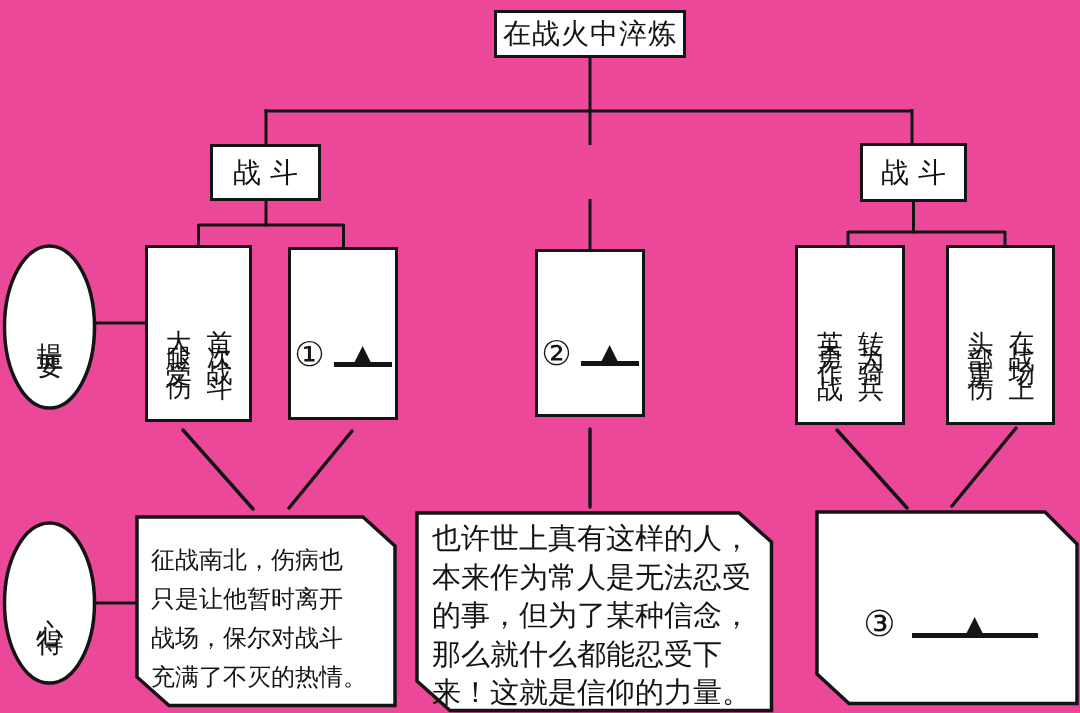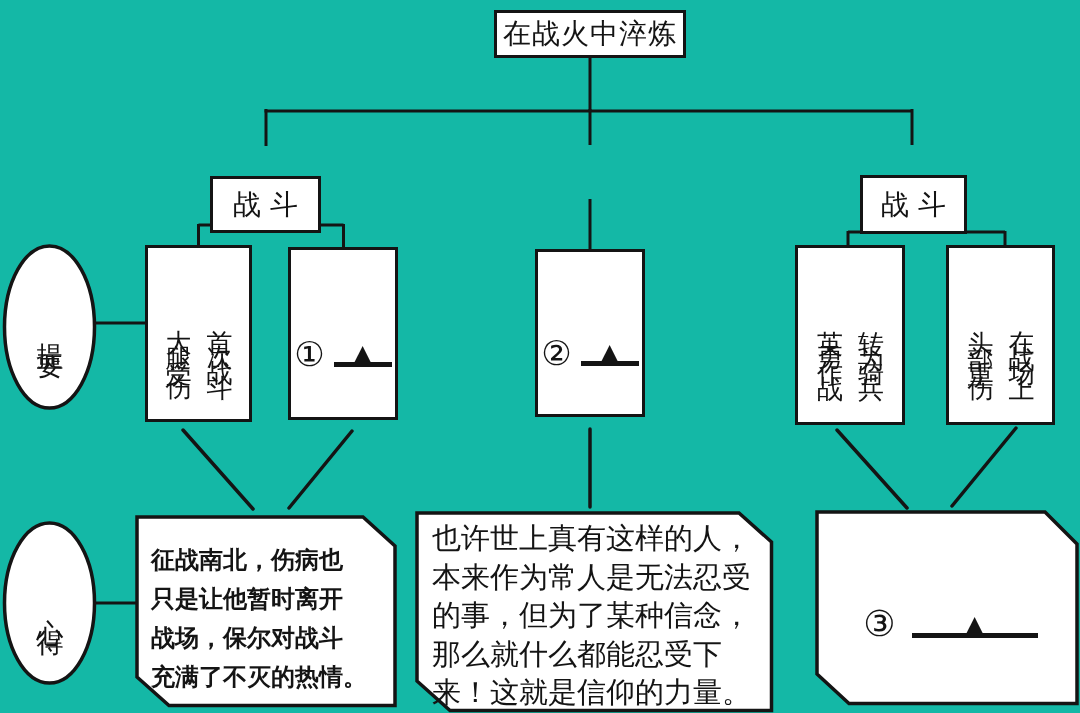--- a/index.html
+++ b/index.html
@@ -1,48 +1,48 @@
 <!DOCTYPE html>
 <html><head>
 <meta charset="utf-8">
 <style>
   html,body{margin:0;padding:0;background:#ffffff;}
   #canvas{
-    position:relative;width:1080px;height:713px;background:#14b8a6;
+    position:relative;width:1080px;height:713px;background:#ec4899;
     font-family:"Liberation Serif","DejaVu Serif",serif;color:#141414;
     overflow:hidden;
   }
   #connector-layer{position:absolute;left:0;top:0;width:1080px;height:713px;}
   .box{
     position:absolute;box-sizing:border-box;border:3px solid #141414;background:#ffffff;
     display:flex;align-items:center;justify-content:center;text-align:center;
   }
   .title-box{left:494px;top:10px;width:192px;height:48px;font-size:28px;letter-spacing:1px;}
-  .branch-box{font-size:28px;letter-spacing:9px;text-indent:9px;margin-top:32px;}
+  .branch-box{font-size:28px;letter-spacing:9px;text-indent:9px;}
   .bb0{left:210px;top:144px;width:111px;height:57px;}
   .bb1{left:534px;top:143px;width:111px;height:58px;}
   .bb2{left:860px;top:143px;width:107px;height:59px;}
   .detail-box{align-items:center;}
   .d0{left:145px;top:245px;width:107px;height:177px;}
   .d1{left:288px;top:247px;width:110px;height:173px;}
   .d2{left:535px;top:249px;width:110px;height:168px;}
   .d3{left:795px;top:245px;width:110px;height:180px;}
   .d4{left:946px;top:245px;width:109px;height:180px;}
   .vcols{display:flex;flex-direction:row-reverse;gap:15px;align-items:center;justify-content:center;width:100%;height:100%;padding-top:10px;box-sizing:border-box;}
   .vcol{writing-mode:vertical-rl;text-orientation:upright;font-size:26px;letter-spacing:15px;line-height:1;}
   .vlabel-wrap{position:absolute;display:flex;align-items:center;justify-content:center;}
   .sum-pos{left:18px;top:262px;width:63px;height:130px;}
   .ref-pos{left:18px;top:538px;width:63px;height:130px;}
   .vlabel{writing-mode:vertical-rl;text-orientation:upright;font-size:27px;letter-spacing:12px;line-height:1;padding-top:12px;}
   .blank-group{display:flex;align-items:flex-end;justify-content:center;transform:translateY(16px);}
   .num{font-size:34px;line-height:1;font-family:"DejaVu Sans","DejaVu Serif",serif;margin-right:9px;transform:translateY(4px);}
   .blank-seg{display:block;border-bottom:5px solid #141414;width:58px;text-align:center;}
   .tri{display:block;font-size:25px;line-height:1;font-family:"DejaVu Sans","DejaVu Serif",serif;transform:translateY(4px);}
   .note-text{position:absolute;white-space:pre-line;}
-  .n0{left:151px;top:541px;width:238px;font-size:24px;line-height:39px;font-weight:bold;}
+  .n0{left:151px;top:541px;width:238px;font-size:24px;line-height:39px;}
   .n1{left:432px;top:519px;width:334px;font-size:29px;line-height:38.5px;}
   .n2-pos{position:absolute;left:838px;top:568px;width:225px;height:70px;display:flex;align-items:flex-end;justify-content:center;}
   .n2-pos .blank-seg{width:126px;}
   .n2-pos .num{font-size:36px;margin-right:16px;}
 </style>
 </head>
 <body>
 
 <div id="canvas">
 

